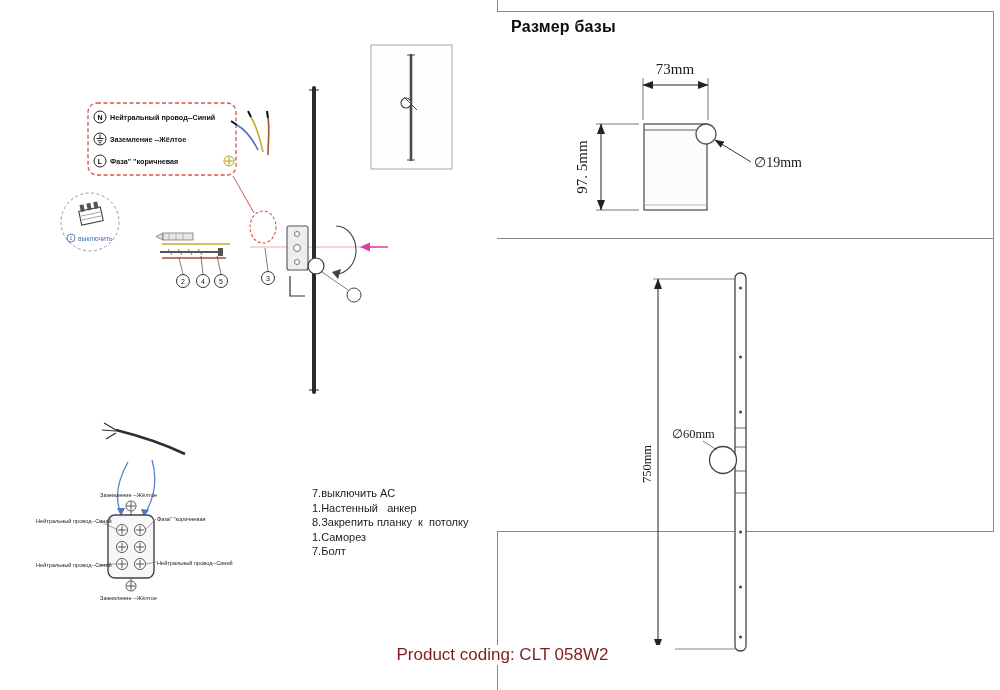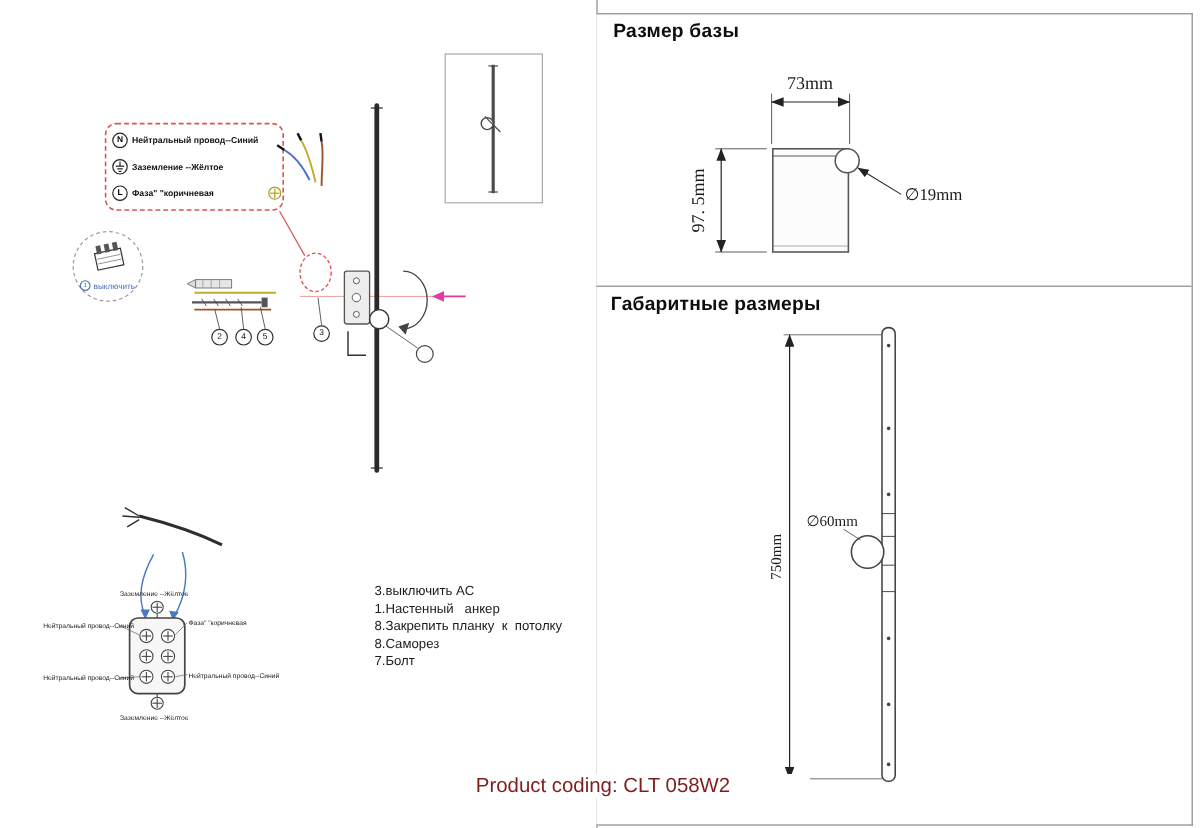--- a/index.html
+++ b/index.html
@@ -1,21 +1,21 @@
 <!DOCTYPE html>
 <html><head>
 <meta charset="utf-8">
 <style>
   *{margin:0;padding:0;box-sizing:border-box}
   html,body{background:#fff}
   body{width:1000px;height:690px;position:relative;overflow:hidden;
        font-family:"Liberation Sans",sans-serif;color:#111}
   .abs{position:absolute}
   .vline{left:497px;top:0;width:1px;height:690px;background:#8a8a8a}
-  .panel{left:497px;top:11px;width:497px;height:677px;background:#fff;
+  .panel{left:497px;top:11px;width:497px;height:521px;background:#fff;
          border-top:1px solid #8a8a8a;border-right:1px solid #8a8a8a;border-bottom:1px solid #8a8a8a}
   .divider{left:0;top:226px;width:100%;height:1px;background:#8a8a8a}
   .sec-title{font-size:16px;font-weight:600;letter-spacing:.2px;color:#0d0d0d}
   .steps{left:312px;top:486px;font-size:11px;line-height:14.5px;color:#1b1b1b}
   .steps span{display:block;white-space:pre}
   .coding{left:330px;top:645px;width:345px;text-align:center;font-size:17px;color:#7f1d1d;background:#fff;z-index:5}
   svg text{font-family:"Liberation Sans",sans-serif}
   svg .dim{font-family:"Liberation Serif",serif;fill:#1a1a1a}
 </style>
 </head>
@@ -198,33 +198,32 @@
     <text x="100" y="497" font-size="5.6" fill="#222">Заземление --Жёлтое</text>
     <text x="36" y="523" font-size="5.6" fill="#222">Нейтральный провод--Синий</text>
     <text x="157" y="521" font-size="5.6" fill="#222">Фаза" "коричневая</text>
     <text x="36" y="567" font-size="5.6" fill="#222">Нейтральный провод--Синий</text>
     <text x="157" y="565" font-size="5.6" fill="#222">Нейтральный провод--Синий</text>
     <text x="100" y="600" font-size="5.6" fill="#222">Заземление --Жёлтое</text>
   </g>
 </svg>
 
 <div class="abs steps">
-  <span>3.выключить AC</span>
+  <span>7.выключить AC</span>
   <span>1.Настенный   анкер</span>
   <span>8.Закрепить планку  к  потолку</span>
-  <span>8.Саморез</span>
+  <span>1.Саморез</span>
   <span>7.Болт</span>
 </div>
 
 <div class="abs vline"></div>
 
 <div class="abs panel">
   <div class="abs sec-title" style="left:14px;top:6px">Размер базы</div>
   <div class="abs divider"></div>
-  <div class="abs sec-title" style="left:12px;top:233px">Габаритные размеры</div>
 
   <svg class="abs" style="left:0;top:0" width="496" height="676" viewBox="0 0 496 676">
     <defs>
       <marker id="dimA" markerWidth="11" markerHeight="8" refX="10" refY="4" orient="auto-start-reverse">
         <path d="M0,0 L10.5,4 L0,8 z" fill="#222"></path>
       </marker>
     </defs>
 
     <g>
 

